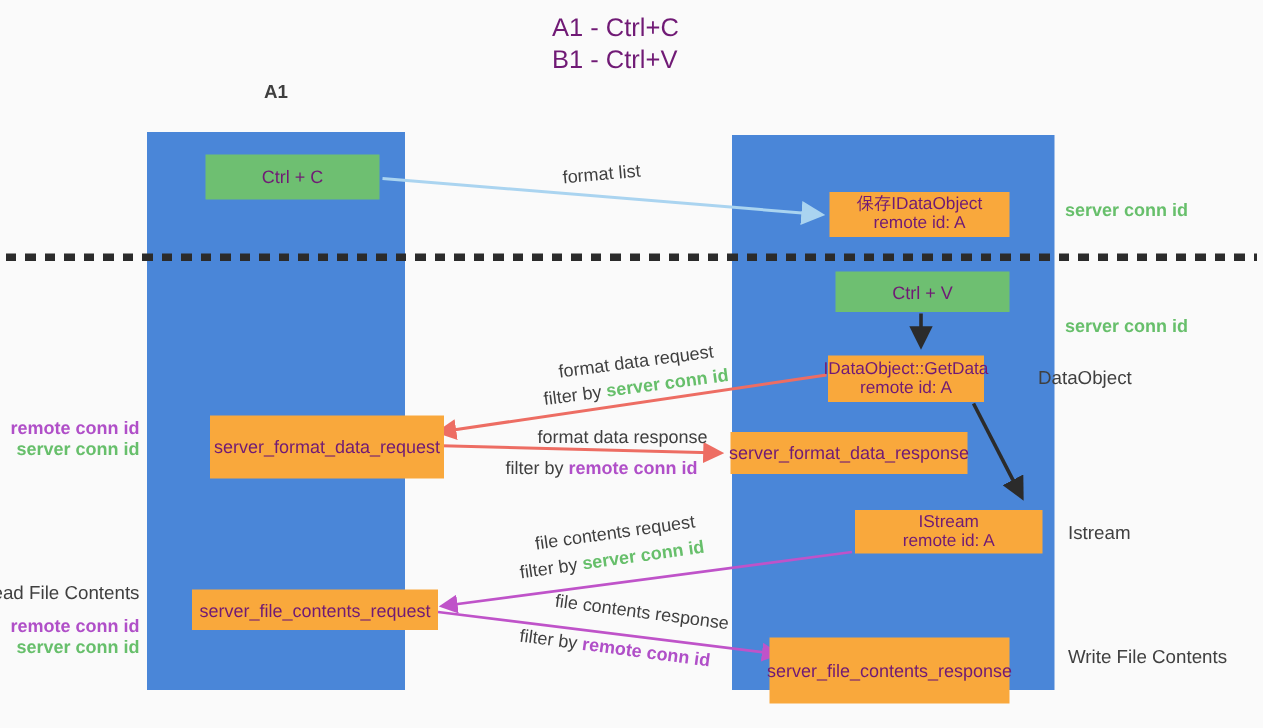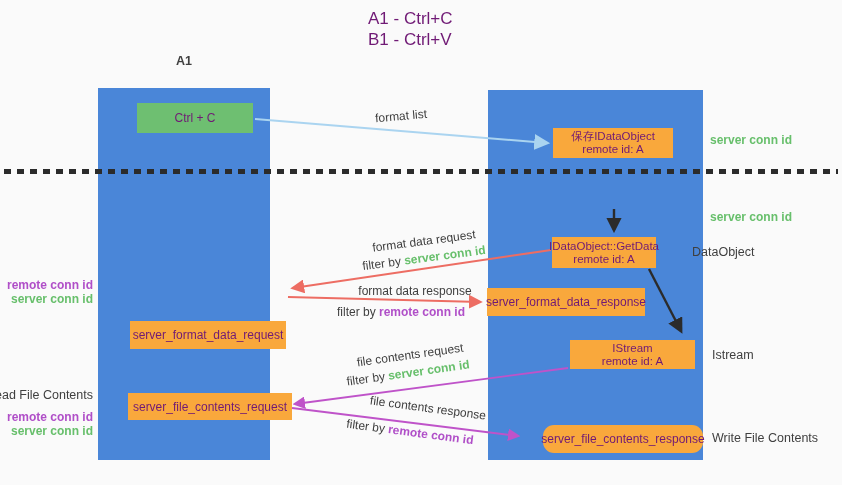--- a/index.html
+++ b/index.html
@@ -44,25 +44,25 @@
     font-size:12px;line-height:14px;
     box-sizing:border-box;
   }
   .node.two-line{font-size:11.5px;line-height:13px;}
   .node.green{background:#6ebf71;}
   .node.orange{background:#f9a83c;}
   .n-ctrl-c{left:137px;top:103px;width:116px;height:30px;}
   .n-save{left:553px;top:128px;width:120px;height:30px;}
   .n-ctrl-v{left:557px;top:181px;width:116px;height:27px;}
   .n-getdata{left:552px;top:237px;width:104px;height:31px;}
-  .n-fmt-req{left:130px;top:277px;width:156px;height:28px;margin-top:44px;}
+  .n-fmt-req{left:140px;top:277px;width:156px;height:42px;}
   .n-fmt-res{left:487px;top:288px;width:158px;height:28px;}
   .n-istream{left:570px;top:340px;width:125px;height:29px;}
   .n-file-req{left:128px;top:393px;width:164px;height:27px;}
-  .n-file-res{left:543px;top:425px;width:160px;height:28px;border-radius:11px;}
+  .n-file-res{left:513px;top:425px;width:160px;height:44px;}
   .flow-label{
     position:absolute;
     font-size:12px;color:#3f3f3f;white-space:nowrap;
     transform:translate(-50%,-50%);
   }
   .green-text{color:#67bf6b;font-weight:bold;}
   .purple-text{color:#b04fc8;font-weight:bold;}
   .side-label{
     position:absolute;font-size:12.5px;color:#3f3f3f;white-space:nowrap;
   }
@@ -113,20 +113,23 @@
     <line x1="292" y1="408" x2="518" y2="436" stroke="#bf53c9" stroke-width="1.8" marker-end="url(#m-purple)"></line>
   </svg>
 
   <div class="node green n-ctrl-c">
     <span>Ctrl + C</span>
   </div>
   <div class="node orange two-line n-save">
     <span>保存IDataObject</span>
     <span>remote id: A</span>
   </div>
+  <div class="node green n-ctrl-v">
+    <span>Ctrl + V</span>
+  </div>
   <div class="node orange two-line n-getdata">
     <span>IDataObject::GetData</span>
     <span>remote id: A</span>
   </div>
   <div class="node orange n-fmt-req">
     <span>server_format_data_request</span>
   </div>
   <div class="node orange n-fmt-res">
     <span>server_format_data_response</span>
   </div>

